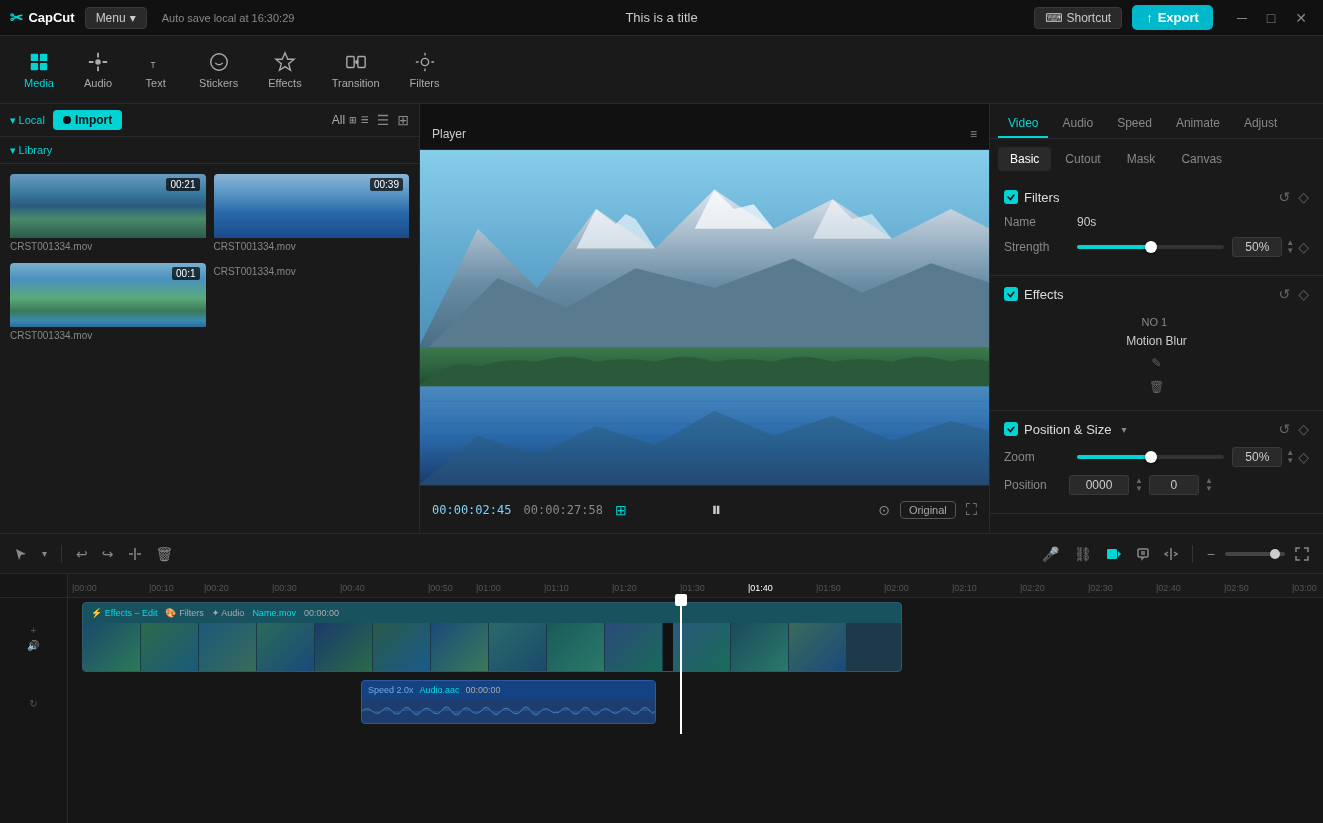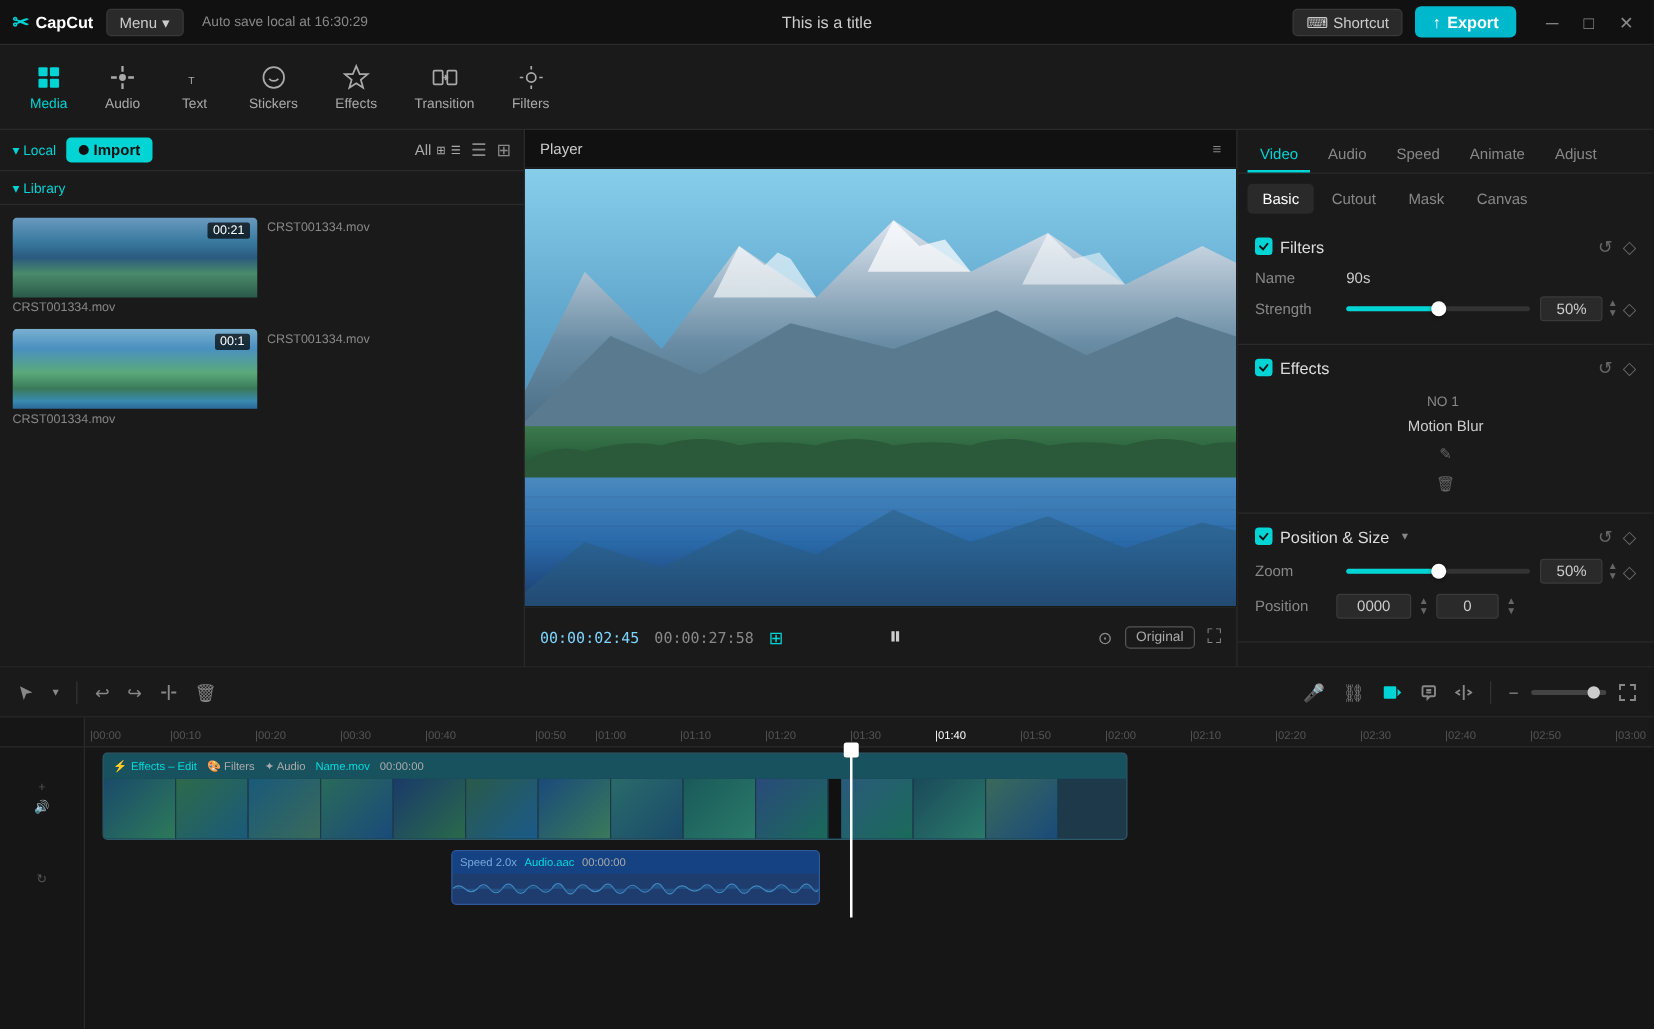--- a/index.html
+++ b/index.html
@@ -34,21 +34,21 @@
     .all-btn { margin-left: auto; color: #aaa; cursor: pointer; display: flex; align-items: center; gap: 4px; }
 
     .media-grid { display: grid; grid-template-columns: 1fr 1fr; gap: 8px; padding: 10px; overflow-y: auto; }
     .media-item { position: relative; cursor: pointer; border-radius: 4px; overflow: hidden; }
     .media-thumb { width: 100%; height: 64px; background: #2a3a4a; position: relative; overflow: hidden; }
     .media-duration { position: absolute; top: 4px; right: 6px; background: rgba(0,0,0,0.7); color: #fff; font-size: 10px; padding: 1px 4px; border-radius: 2px; }
     .media-name { color: #888; font-size: 10px; padding: 3px 0; }
 
     
     .player-area { flex: 1; background: #111; display: flex; flex-direction: column; min-width: 0; }
-    .player-header { display: flex; align-items: center; padding: 8px 12px; border-bottom: 1px solid #2a2a2a; }
+    .player-header { display: flex; align-items: center; padding: 8px 12px; border-bottom: 1px solid #2a2a2a; margin-top: 15px; }
     .player-title { color: #ccc; font-size: 12px; }
     .player-menu { margin-left: auto; cursor: pointer; color: #888; }
     .player-canvas { flex: 1; background: #000; position: relative; overflow: hidden; }
 
     .player-controls { height: 48px; background: #1a1a1a; display: flex; align-items: center; padding: 0 12px; gap: 12px; border-top: 1px solid #2a2a2a; }
     .time-current { color: #7dd3fc; font-size: 12px; font-family: monospace; }
     .time-total { color: #888; font-size: 12px; font-family: monospace; }
     .grid-icon { color: #00d4d4; font-size: 14px; cursor: pointer; }
     .play-btn { background: transparent; border: none; color: #ccc; cursor: pointer; font-size: 18px; margin: 0 auto; }
     .control-right { margin-left: auto; display: flex; align-items: center; gap: 10px; }
@@ -230,20 +230,23 @@
       <span style="color:#00d4d4;font-size:11px;cursor:pointer;">▾ <span>Library</span></span>
     </div>
     <div class="media-grid">
       <div class="media-item">
         <div class="media-thumb thumb-mountain1">
           <span class="media-duration">00:21</span>
         </div>
         <div class="media-name">CRST001334.mov</div>
       </div>
       <div class="media-item">
+        <div class="media-thumb thumb-water1">
+          <span class="media-duration">00:39</span>
+        </div>
         <div class="media-name">CRST001334.mov</div>
       </div>
       <div class="media-item">
         <div class="media-thumb thumb-lake1">
           <span class="media-duration">00:1</span>
         </div>
         <div class="media-name">CRST001334.mov</div>
       </div>
       <div class="media-item">
         <div class="media-name">CRST001334.mov</div>
@@ -524,21 +527,21 @@
       <div style="display:flex;align-items:center;justify-content:center;height:50px;">
         <span style="color:#555;font-size:10px;cursor:pointer;">↻</span>
       </div>
     </div>
 
     <div class="timeline-main">
 
       <div class="timeline-ruler">
         <div style="position:relative;width:100%;height:100%;display:flex;align-items:flex-end;padding-bottom:4px;padding-left:4px;">
           <span style="position:absolute;left:4px;bottom:4px;color:#555;font-size:9px;">|00:00</span>
-          <span style="position:absolute;left:68px;bottom:4px;color:#555;font-size:9px;">|00:10</span>
+          <span style="position:absolute;left:81px;bottom:4px;color:#555;font-size:9px;">|00:10</span>
           <span style="position:absolute;left:136px;bottom:4px;color:#555;font-size:9px;">|00:20</span>
           <span style="position:absolute;left:204px;bottom:4px;color:#555;font-size:9px;">|00:30</span>
           <span style="position:absolute;left:272px;bottom:4px;color:#555;font-size:9px;">|00:40</span>
           <span style="position:absolute;left:360px;bottom:4px;color:#555;font-size:9px;">|00:50</span>
           <span style="position:absolute;left:408px;bottom:4px;color:#555;font-size:9px;">|01:00</span>
           <span style="position:absolute;left:476px;bottom:4px;color:#555;font-size:9px;">|01:10</span>
           <span style="position:absolute;left:544px;bottom:4px;color:#555;font-size:9px;">|01:20</span>
           <span style="position:absolute;left:612px;bottom:4px;color:#555;font-size:9px;">|01:30</span>
           <span style="position:absolute;left:680px;bottom:4px;color:#555;font-size:9px;color:#fff;">|01:40</span>
           <span style="position:absolute;left:748px;bottom:4px;color:#555;font-size:9px;">|01:50</span>

